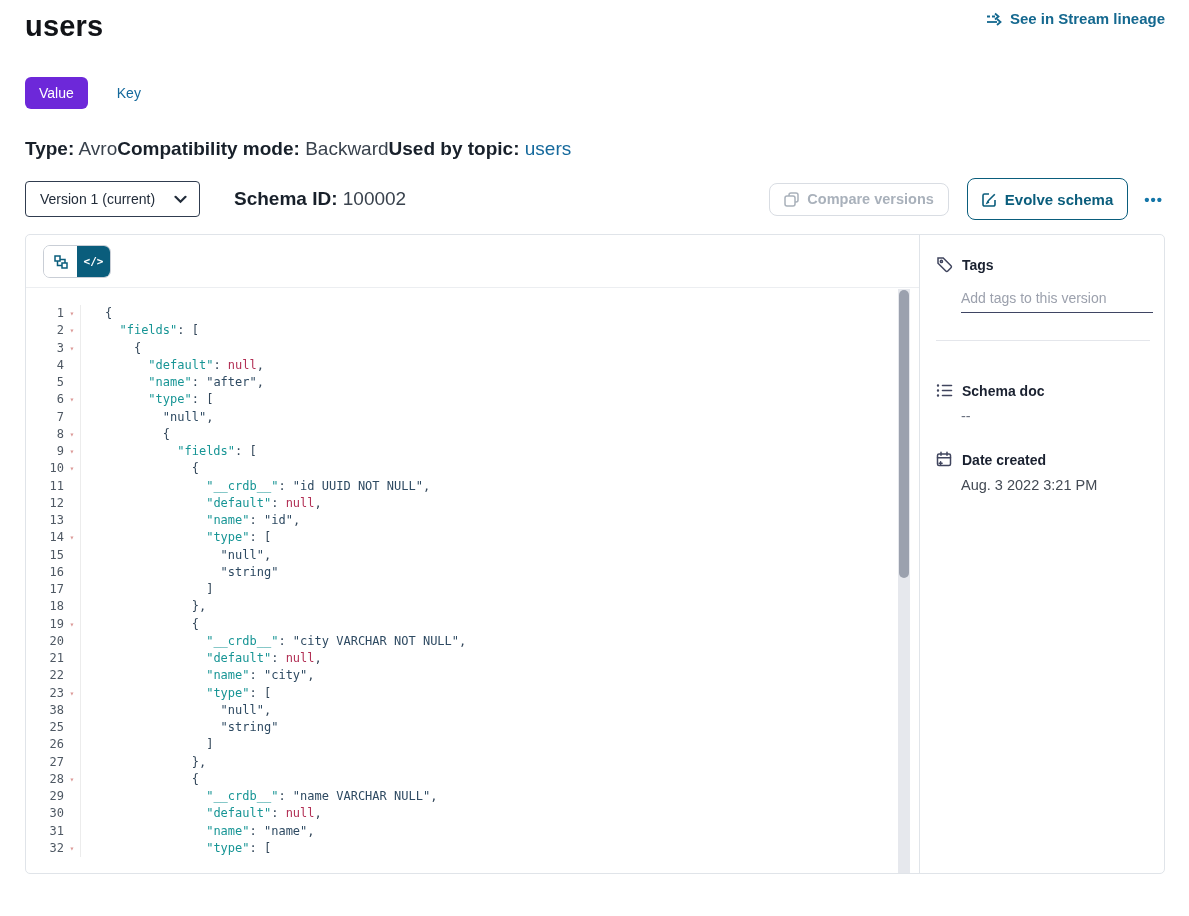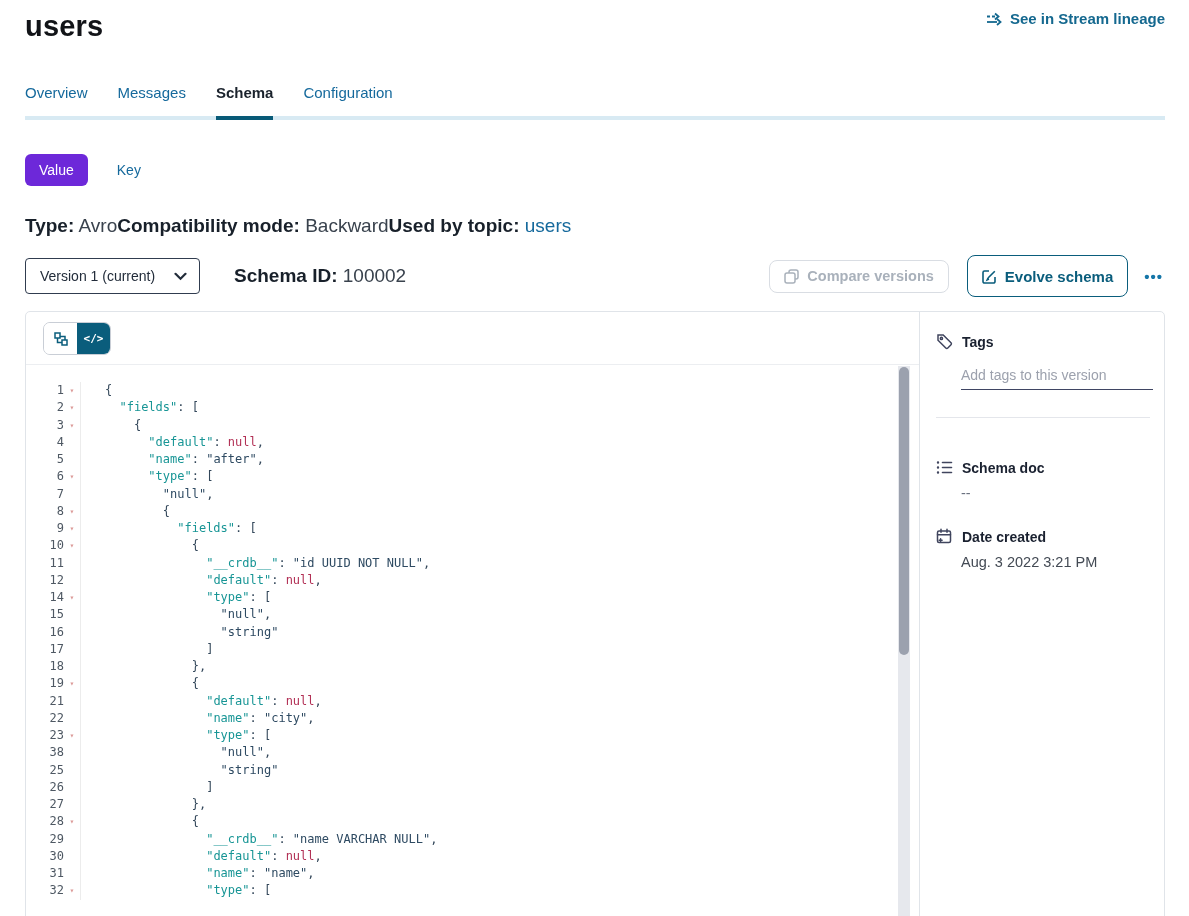--- a/index.html
+++ b/index.html
@@ -102,27 +102,20 @@
           <path d="M1 4.5 h3 M6 4.5 h3"></path>
           <path d="M9 1.5 L12.5 4.5 L9 7.5" fill="none"></path>
           <path d="M1 10 h10"></path>
           <path d="M11 7 L14.5 10 L11 13" fill="none"></path>
         </svg>
       </span>
       <span>See in Stream lineage</span>
     </div>
   </div>
 
-  <div class="tabs">
-    <div class="strip"></div>
-    <div class="tab">Overview</div>
-    <div class="tab">Messages</div>
-    <div class="tab active">Schema</div>
-    <div class="tab">Configuration</div>
-  </div>
 
   <div class="vk">
     <button class="btn-value">Value</button>
     <span class="link-key">Key</span>
   </div>
 
   <div class="meta">
     <span><b>Type:</b> <span>Avro</span></span>
     <span><b>Compatibility mode:</b> <span>Backward</span></span>
     <span><b>Used by topic:</b> <a>users</a></span>
@@ -181,26 +174,28 @@
           <div class="cl"><span class="ln">3</span><span class="fd">▾</span><span class="ct"><span class="tk-p">    {</span></span></div>
           <div class="cl"><span class="ln">4</span><span class="fd"></span><span class="ct"><span class="tk-p">      </span><span class="tk-k">"default"</span><span class="tk-p">: </span><span class="tk-a">null</span><span class="tk-p">,</span></span></div>
           <div class="cl"><span class="ln">5</span><span class="fd"></span><span class="ct"><span class="tk-p">      </span><span class="tk-k">"name"</span><span class="tk-p">: </span><span class="tk-s">"after"</span><span class="tk-p">,</span></span></div>
           <div class="cl"><span class="ln">6</span><span class="fd">▾</span><span class="ct"><span class="tk-p">      </span><span class="tk-k">"type"</span><span class="tk-p">: [</span></span></div>
           <div class="cl"><span class="ln">7</span><span class="fd"></span><span class="ct"><span class="tk-p">        </span><span class="tk-s">"null"</span><span class="tk-p">,</span></span></div>
           <div class="cl"><span class="ln">8</span><span class="fd">▾</span><span class="ct"><span class="tk-p">        {</span></span></div>
           <div class="cl"><span class="ln">9</span><span class="fd">▾</span><span class="ct"><span class="tk-p">          </span><span class="tk-k">"fields"</span><span class="tk-p">: [</span></span></div>
           <div class="cl"><span class="ln">10</span><span class="fd">▾</span><span class="ct"><span class="tk-p">            {</span></span></div>
           <div class="cl"><span class="ln">11</span><span class="fd"></span><span class="ct"><span class="tk-p">              </span><span class="tk-k">"__crdb__"</span><span class="tk-p">: </span><span class="tk-s">"id UUID NOT NULL"</span><span class="tk-p">,</span></span></div>
           <div class="cl"><span class="ln">12</span><span class="fd"></span><span class="ct"><span class="tk-p">              </span><span class="tk-k">"default"</span><span class="tk-p">: </span><span class="tk-a">null</span><span class="tk-p">,</span></span></div>
+          <div class="cl"><span class="ln">13</span><span class="fd"></span><span class="ct"><span class="tk-p">              </span><span class="tk-k">"name"</span><span class="tk-p">: </span><span class="tk-s">"id"</span><span class="tk-p">,</span></span></div>
           <div class="cl"><span class="ln">14</span><span class="fd">▾</span><span class="ct"><span class="tk-p">              </span><span class="tk-k">"type"</span><span class="tk-p">: [</span></span></div>
           <div class="cl"><span class="ln">15</span><span class="fd"></span><span class="ct"><span class="tk-p">                </span><span class="tk-s">"null"</span><span class="tk-p">,</span></span></div>
           <div class="cl"><span class="ln">16</span><span class="fd"></span><span class="ct"><span class="tk-p">                </span><span class="tk-s">"string"</span></span></div>
           <div class="cl"><span class="ln">17</span><span class="fd"></span><span class="ct"><span class="tk-p">              ]</span></span></div>
           <div class="cl"><span class="ln">18</span><span class="fd"></span><span class="ct"><span class="tk-p">            },</span></span></div>
           <div class="cl"><span class="ln">19</span><span class="fd">▾</span><span class="ct"><span class="tk-p">            {</span></span></div>
+          <div class="cl"><span class="ln">20</span><span class="fd"></span><span class="ct"><span class="tk-p">              </span><span class="tk-k">"__crdb__"</span><span class="tk-p">: </span><span class="tk-s">"city VARCHAR NOT NULL"</span><span class="tk-p">,</span></span></div>
           <div class="cl"><span class="ln">21</span><span class="fd"></span><span class="ct"><span class="tk-p">              </span><span class="tk-k">"default"</span><span class="tk-p">: </span><span class="tk-a">null</span><span class="tk-p">,</span></span></div>
           <div class="cl"><span class="ln">22</span><span class="fd"></span><span class="ct"><span class="tk-p">              </span><span class="tk-k">"name"</span><span class="tk-p">: </span><span class="tk-s">"city"</span><span class="tk-p">,</span></span></div>
           <div class="cl"><span class="ln">23</span><span class="fd">▾</span><span class="ct"><span class="tk-p">              </span><span class="tk-k">"type"</span><span class="tk-p">: [</span></span></div>
           <div class="cl"><span class="ln">38</span><span class="fd"></span><span class="ct"><span class="tk-p">                </span><span class="tk-s">"null"</span><span class="tk-p">,</span></span></div>
           <div class="cl"><span class="ln">25</span><span class="fd"></span><span class="ct"><span class="tk-p">                </span><span class="tk-s">"string"</span></span></div>
           <div class="cl"><span class="ln">26</span><span class="fd"></span><span class="ct"><span class="tk-p">              ]</span></span></div>
           <div class="cl"><span class="ln">27</span><span class="fd"></span><span class="ct"><span class="tk-p">            },</span></span></div>
           <div class="cl"><span class="ln">28</span><span class="fd">▾</span><span class="ct"><span class="tk-p">            {</span></span></div>
           <div class="cl"><span class="ln">29</span><span class="fd"></span><span class="ct"><span class="tk-p">              </span><span class="tk-k">"__crdb__"</span><span class="tk-p">: </span><span class="tk-s">"name VARCHAR NULL"</span><span class="tk-p">,</span></span></div>
           <div class="cl"><span class="ln">30</span><span class="fd"></span><span class="ct"><span class="tk-p">              </span><span class="tk-k">"default"</span><span class="tk-p">: </span><span class="tk-a">null</span><span class="tk-p">,</span></span></div>

